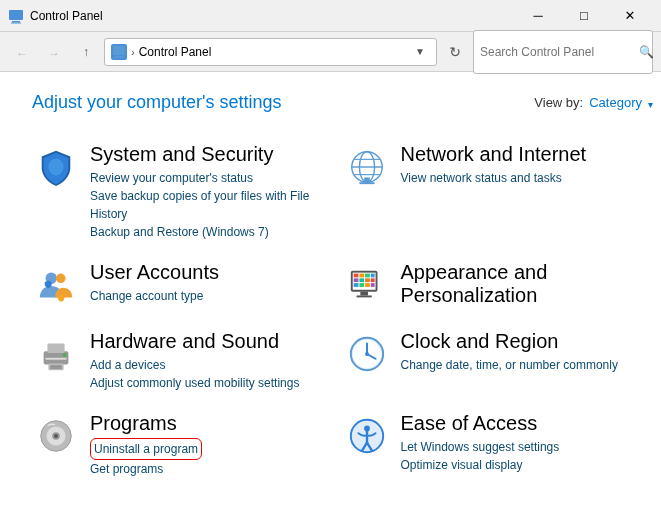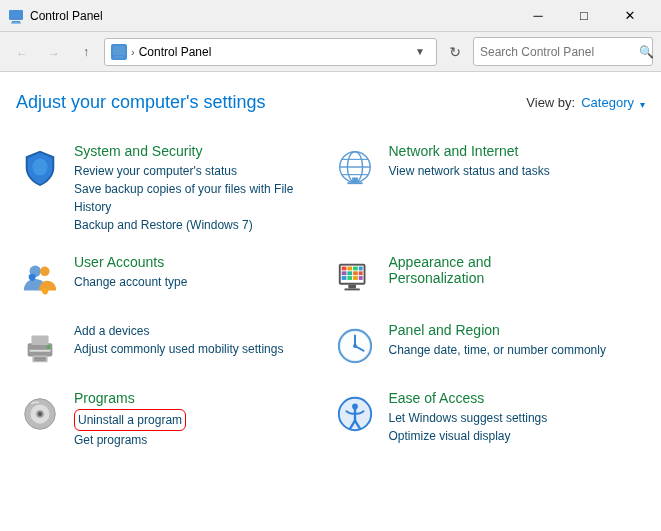--- a/index.html
+++ b/index.html
@@ -58,33 +58,34 @@
       width: 20px; height: 20px; border: none; background: transparent;
       cursor: pointer; display: flex; align-items: center; justify-content: center;
       font-size: 10px; color: #555;
     }
     .refresh-btn {
       width: 28px; height: 28px; border: none; background: transparent;
       cursor: pointer; font-size: 14px; color: #555; border-radius: 3px;
       display: flex; align-items: center; justify-content: center;
     }
     .search-box {
-      width: 180px; height: 29px; border: 1px solid #bbb; border-radius: 3px;
+      width: 180px; height: 44px; border: 1px solid #bbb; border-radius: 3px;
       display: flex; align-items: center; padding: 0 6px; background: #fff; gap: 4px;
     }
     .search-box input {
       border: none; outline: none; flex: 1; font-size: 12px; color: #888;
       background: transparent;
     }
     .search-icon { color: #555; font-size: 12px; }
 
     
     .main {
-      padding: 20px 16px;
+      padding: 20px 8px;
       background: #fff;
+      margin-left: 24px;
     }
     .page-heading {
       display: flex; align-items: center; justify-content: space-between;
       margin-bottom: 20px;
     }
     .page-title { font-size: 18px; color: #0078d4; font-weight: 300; }
     .viewby {
       display: flex; align-items: flex-end; gap: 6px; font-size: 13px; color: #333;
     }
     .viewby-label { color: #333; }
@@ -100,21 +101,21 @@
     .category-item {
       display: flex; align-items: flex-start; gap: 10px;
       padding: 10px 16px 10px 0;
     }
     .cat-icon {
       width: 48px; height: 48px; flex-shrink: 0;
       display: flex; align-items: center; justify-content: center;
     }
     .cat-content { flex: 1; }
     .cat-title {
-      color: #15803d; font-size: 14px; cursor: pointer; text-decoration: none;
+      color: #000000; font-size: 20px; cursor: pointer; text-decoration: none;
       display: block; margin-bottom: 3px;
     }
     .cat-link {
       color: #0c4a6e; font-size: 12px; cursor: pointer; display: block;
       text-decoration: none; line-height: 1.5;
     }
     .cat-link.highlighted {
       border: 1.5px solid #e00; padding: 1px 3px; border-radius: 6px; display: inline-block;
     }
 
@@ -265,41 +266,42 @@
           <rect x="8" y="18" width="26" height="14" rx="2" fill="#999"></rect>
           <rect x="12" y="10" width="18" height="10" rx="1" fill="#bbb"></rect>
           <rect x="10" y="25" width="22" height="2" fill="#ddd"></rect>
           <rect x="13" y="31" width="16" height="7" rx="1" fill="#bbb"></rect>
           <rect x="15" y="33" width="12" height="1.5" fill="#888"></rect>
           <rect x="15" y="35" width="12" height="1.5" fill="#888"></rect>
           <circle cx="30" cy="22" r="2" fill="#4CAF50"></circle>
         </svg>
       </div>
       <div class="cat-content">
+        <a class="cat-title">Hardware and Sound</a>
         <a class="cat-link">Add a devices</a>
         <a class="cat-link">Adjust commonly used mobility settings</a>
       </div>
     </div>
 
     <div class="category-item">
       <div class="cat-icon icon-clock">
         <svg width="42" height="42" viewBox="0 0 42 42">
           <circle cx="21" cy="21" r="17" fill="#5b9bd5" opacity="0.2"></circle>
           <circle cx="21" cy="21" r="17" fill="none" stroke="#5b9bd5" stroke-width="2"></circle>
           <circle cx="21" cy="21" r="15" fill="#fff" opacity="0.9"></circle>
 
           <line x1="21" y1="21" x2="21" y2="10" stroke="#2e80d8" stroke-width="2" stroke-linecap="round"></line>
           <line x1="21" y1="21" x2="30" y2="26" stroke="#2e80d8" stroke-width="2" stroke-linecap="round"></line>
           <circle cx="21" cy="21" r="2" fill="#2e80d8"></circle>
 
           <circle cx="21" cy="21" r="17" fill="none" stroke="#5b9bd5" stroke-width="1.5" opacity="0.5"></circle>
         </svg>
       </div>
       <div class="cat-content">
-        <a class="cat-title">Panel and Region</a>
+        <a class="cat-title">Clock and Region</a>
         <a class="cat-link">Change date, time, or number commonly</a>
       </div>
     </div>
 
     <div class="category-item">
       <div class="cat-icon icon-programs">
         <svg width="42" height="42" viewBox="0 0 42 42">
 
           <circle cx="21" cy="21" r="16" fill="#bbb" stroke="#999" stroke-width="1"></circle>
           <circle cx="21" cy="21" r="10" fill="#ddd"></circle>

